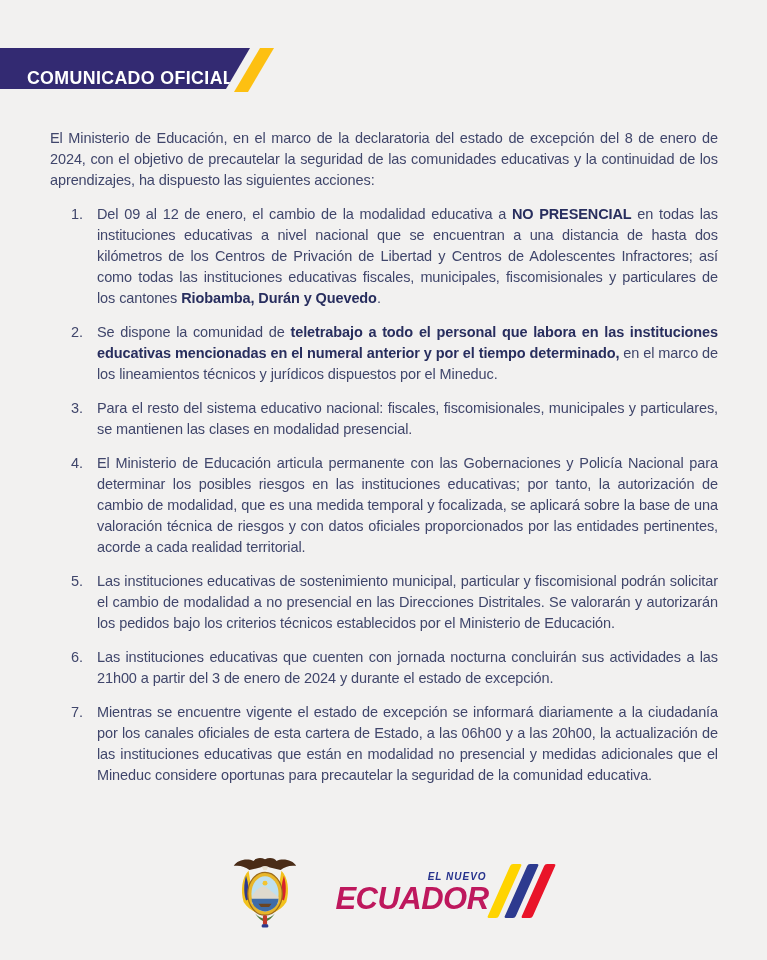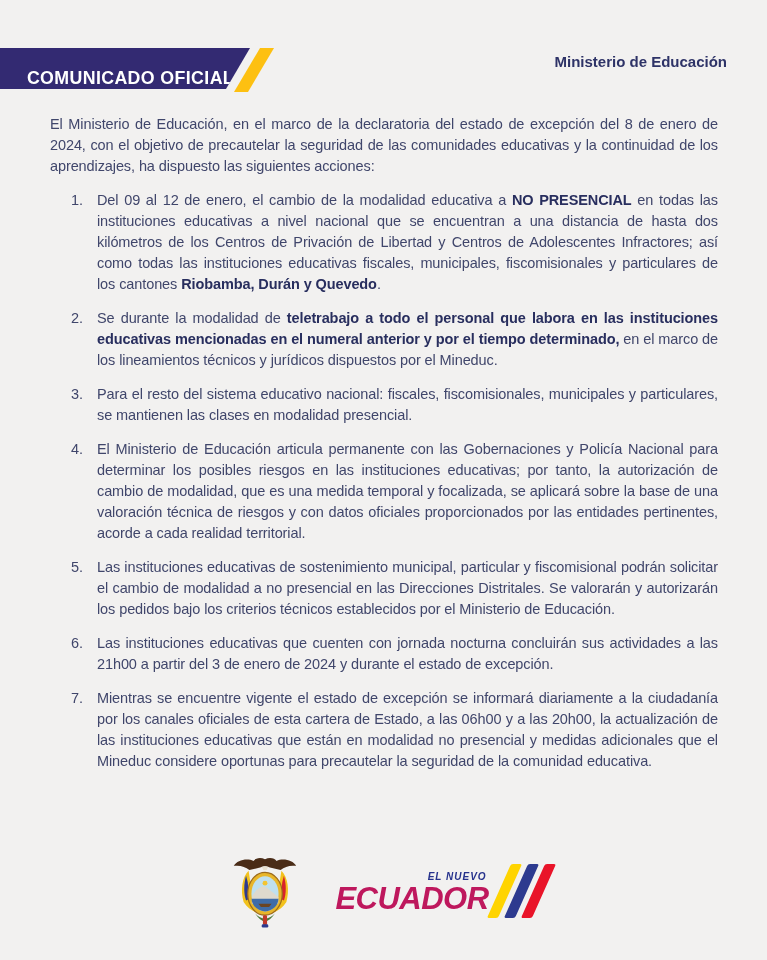--- a/index.html
+++ b/index.html
@@ -44,21 +44,21 @@
     text-align: right;
     color: #2e3367;
     font-weight: bold;
     font-size: 15px;
     line-height: 20px;
   }
 
   
   .doc {
     position: absolute;
-    left: 50px; top: 114px;
+    left: 50px; top: 128px;
     width: 668px;
     color: #40466b;
     font-size: 14.5px;
     letter-spacing: -0.1px;
     line-height: 21px;
     text-align: justify;
   }
   .doc .intro { margin-bottom: 13px; }
   .action-list { list-style: none; }
   .action-list .item {
@@ -111,33 +111,32 @@
 </style>
 </head>
 <body style="background: rgb(242, 241, 240);">
 
 <div class="banner" style="background: rgb(51, 42, 114);">
   <span class="banner-label">COMUNICADO OFICIAL</span>
 </div>
 <div class="banner-accent" style="background: rgb(253, 192, 17);"></div>
 
 <div class="header-right">
-  <div>Ministerio de Educación</div>
 </div>
 
 <div class="doc" style="color: rgb(64, 70, 107);">
   <p class="intro">El Ministerio de Educación, en el marco de la declaratoria del estado de excepción del 8 de enero de 2024, con el objetivo de precautelar la seguridad de las comunidades educativas y la continuidad de los aprendizajes, ha dispuesto las siguientes acciones:</p>
   <ol class="action-list">
       <li class="item">
         <span class="num">1.</span>
         <span class="txt"><span>Del 09 al 12 de enero, el cambio de la modalidad educativa a </span><span class="b">NO PRESENCIAL</span><span> en todas las instituciones educativas a nivel nacional que se encuentran a una distancia de hasta dos kilómetros de los Centros de Privación de Libertad y Centros de Adolescentes Infractores; así como todas las instituciones educativas fiscales, municipales, fiscomisionales y particulares de los cantones </span><span class="b">Riobamba, Durán y Quevedo</span><span>.</span></span>
       </li>
       <li class="item">
         <span class="num">2.</span>
-        <span class="txt"><span>Se durante la modalidad de </span><span class="b">teletrabajo a todo el personal que labora en las instituciones educativas mencionadas en el numeral anterior y por el tiempo determinado,</span><span> en el marco de los lineamientos técnicos y jurídicos dispuestos por el Mineduc.</span></span>
+        <span class="txt"><span>Se dispone la comunidad de </span><span class="b">teletrabajo a todo el personal que labora en las instituciones educativas mencionadas en el numeral anterior y por el tiempo determinado,</span><span> en el marco de los lineamientos técnicos y jurídicos dispuestos por el Mineduc.</span></span>
       </li>
       <li class="item">
         <span class="num">3.</span>
         <span class="txt"><span>Para el resto del sistema educativo nacional: fiscales, fiscomisionales, municipales y particulares, se mantienen las clases en modalidad presencial.</span></span>
       </li>
       <li class="item">
         <span class="num">4.</span>
         <span class="txt"><span>El Ministerio de Educación articula permanente con las Gobernaciones y Policía Nacional para determinar los posibles riesgos en las instituciones educativas; por tanto, la autorización de cambio de modalidad, que es una medida temporal y focalizada, se aplicará sobre la base de una valoración técnica de riesgos y con datos oficiales proporcionados por las entidades pertinentes, acorde a cada realidad territorial.</span></span>
       </li>
       <li class="item">

